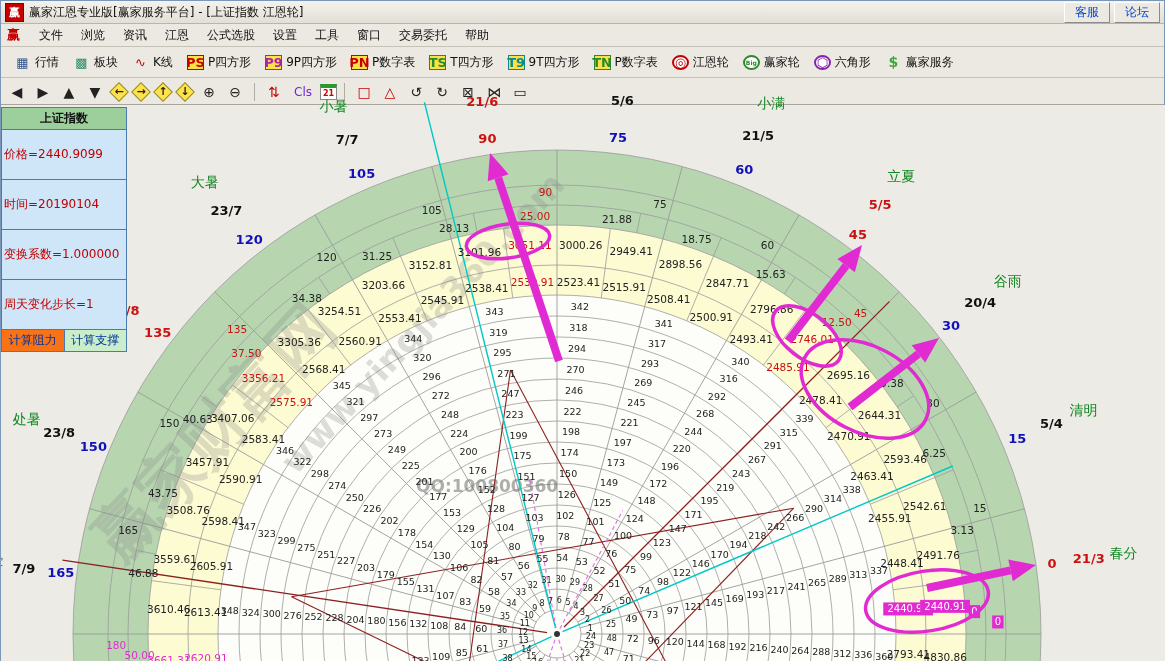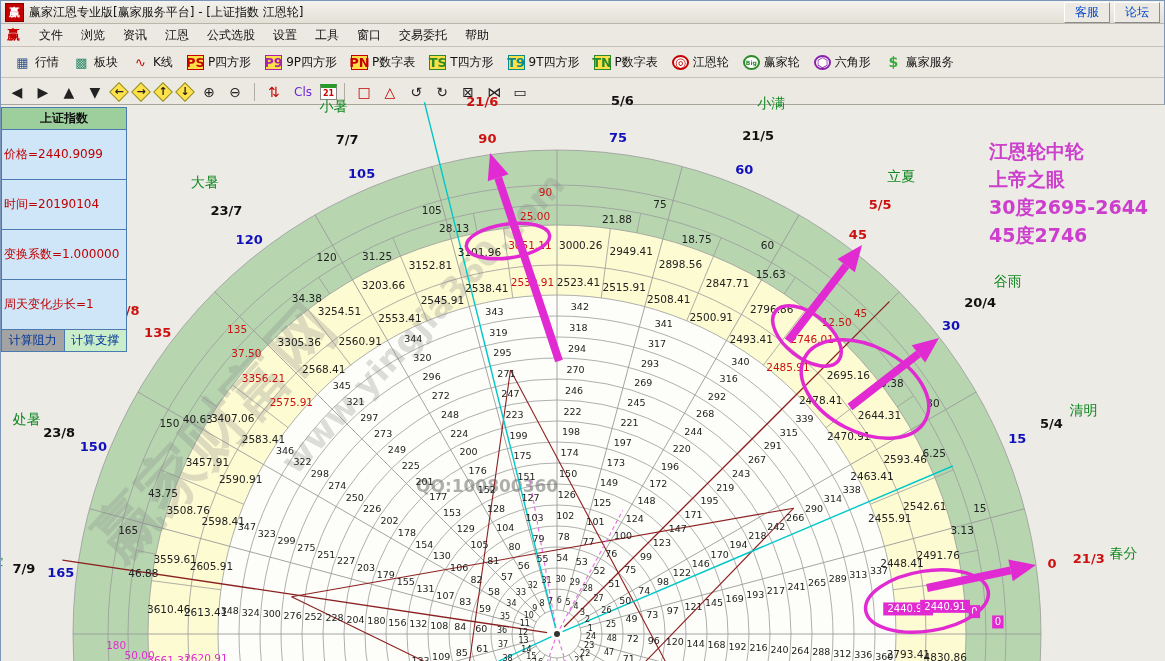--- a/index.html
+++ b/index.html
@@ -52,21 +52,21 @@
 
   
   #panel { position:absolute; top:2px; left:0; width:126px; z-index:5; font-size:12px; }
   #panel .hd { background:#9ccf9c; border:1px solid #4a7ab0; text-align:center;
     color:#111; padding:2px 0; font-weight:bold; }
   #panel .row { background:#cfe6f8; border:1px solid #4a7ab0; border-top:none;
     color:#c00000; padding:16px 2px; white-space:nowrap; overflow:hidden; }
   #panel .btns { display:flex; }
   #panel .btns button { flex:1; font-family:inherit; font-size:12px; color:#003399; padding:2px 0;
     border:1px solid #4a7ab0; border-top:none; cursor:pointer; }
-  #panel .btns button:first-child { background:#a3a3a3; }
+  #panel .btns button:first-child { background:#f97316; }
   #panel .btns button:last-child { background:#c9eec9; border-left:none; }
 
   
   #gann-note { position:absolute; top:32px; left:988px; z-index:5; color:#cc3fcc;
     font-size:19px; font-weight:600; line-height:28px; white-space:nowrap; }
 </style>
 </head>
 <body>
 
 <div id="app">
@@ -675,21 +675,15 @@
       <div class="row">价格=2440.9099</div>
       <div class="row">时间=20190104</div>
       <div class="row">变换系数=1.000000</div>
       <div class="row">周天变化步长=1</div>
       <div class="btns">
         <button>计算阻力</button>
         <button>计算支撑</button>
       </div>
     </div>
 
-    <div id="gann-note">
-        <div>江恩轮中轮</div>
-        <div>上帝之眼</div>
-        <div>30度2695-2644</div>
-        <div>45度2746</div>
-      </div>
   </div>
 
 </div>
 
 </body></html>

